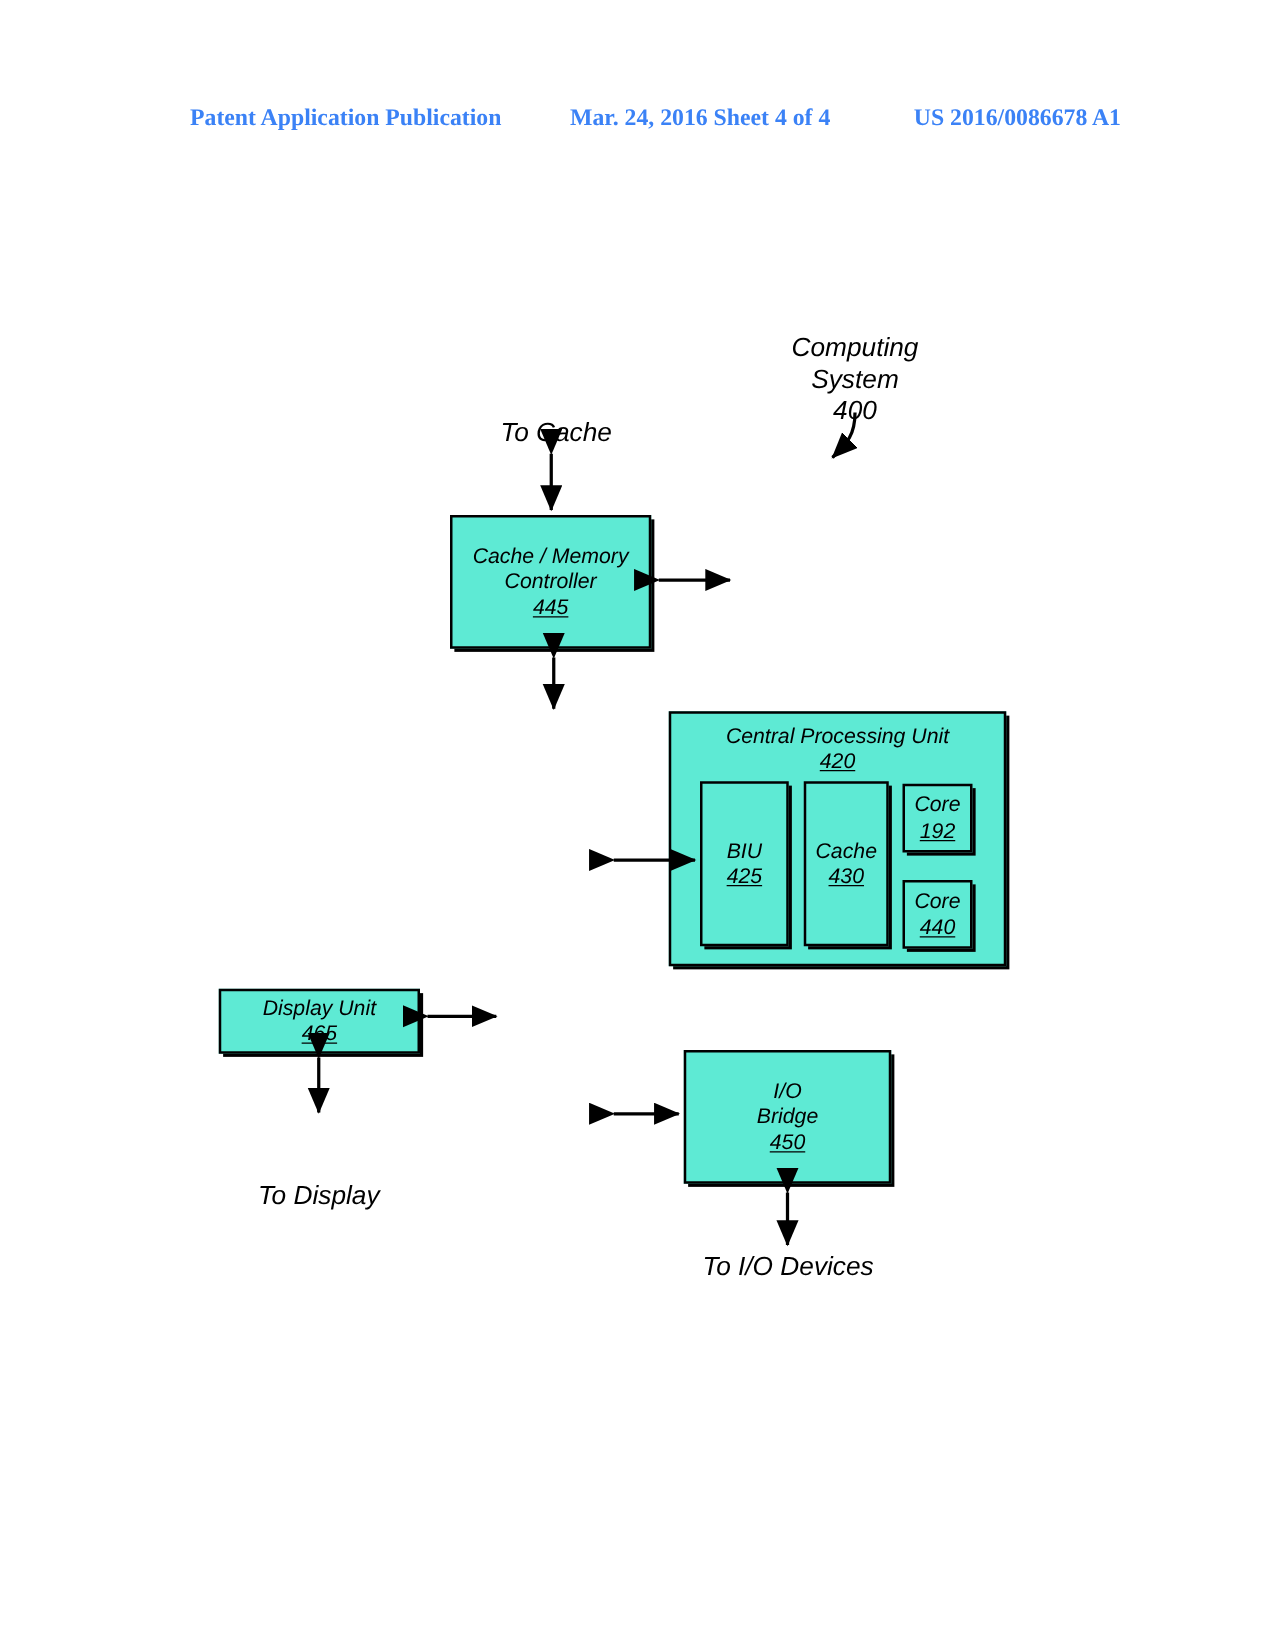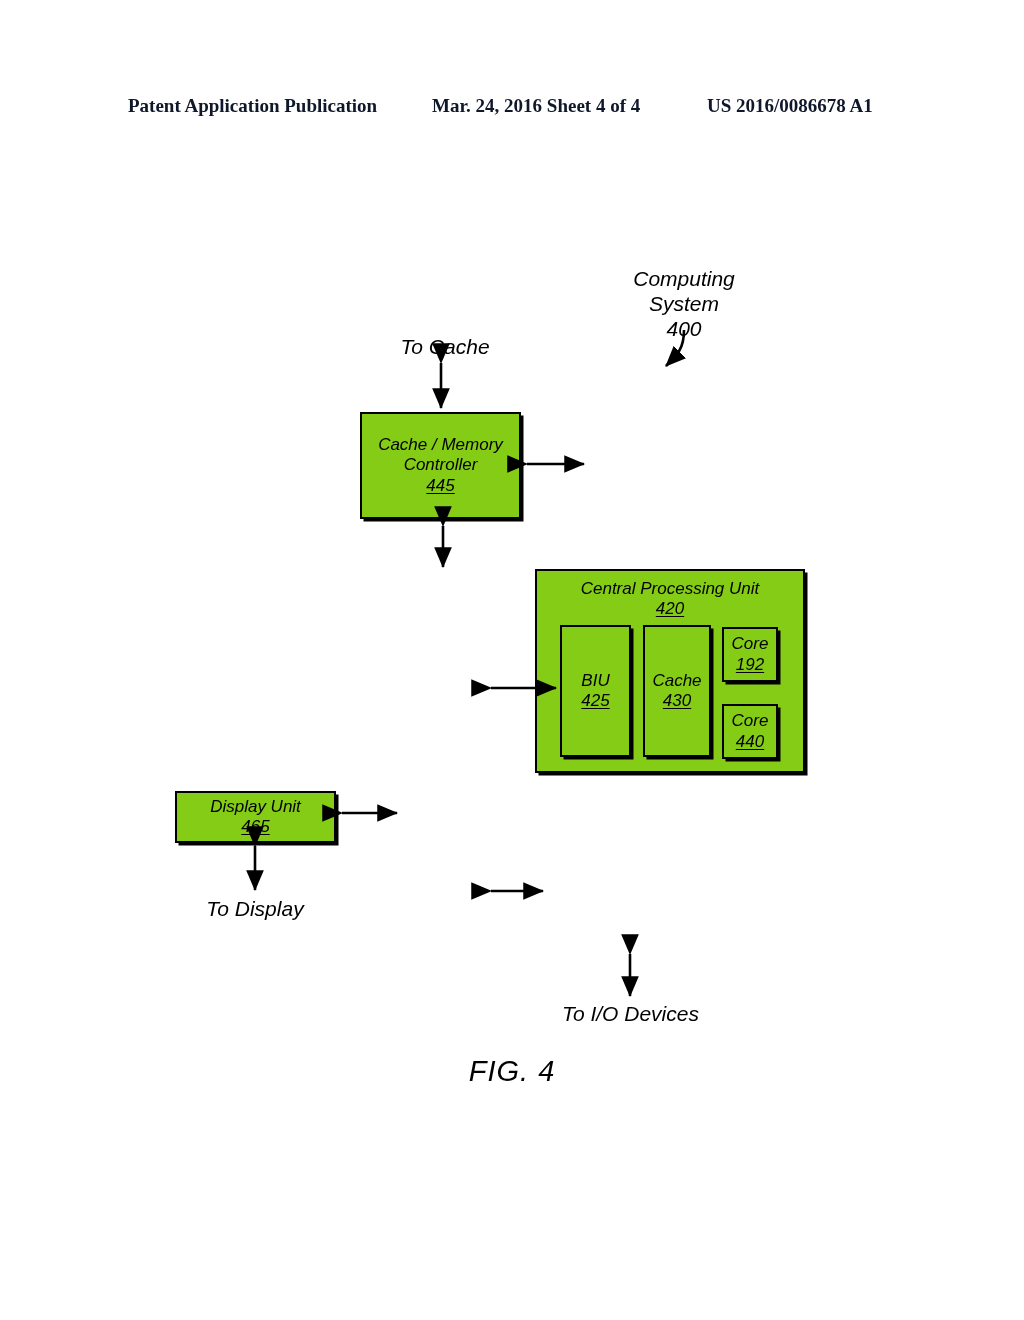--- a/index.html
+++ b/index.html
@@ -16,37 +16,38 @@
     position: relative;
     width: 1024px;
     height: 1320px;
     background: #ffffff;
     overflow: hidden;
   }
 
   
   .hdr {
     position: absolute;
-    top: 95px;
+    top: 84px;
     font-family: "Liberation Serif", serif;
     font-weight: bold;
     font-size: 19px;
     letter-spacing: 0px;
     white-space: nowrap;
-    color: #0f172a;
+    color: #3b82f6;
+    margin-left: 24px;
   }
   #hdr-left  { left: 128px; }
   #hdr-mid   { left: 432px; }
   #hdr-right { left: 707px; }
 
   
   .box {
     position: absolute;
     box-sizing: border-box;
-    background: #84cc16;
+    background: #5eead4;
     border: 2.5px solid #000;
     box-shadow: 3px 3px 0 -0.5px #000;
     display: flex;
     flex-direction: column;
     align-items: center;
     justify-content: center;
     text-align: center;
   }
   .box-label, .free-label {
     font-family: "Liberation Sans", sans-serif;
@@ -154,22 +155,27 @@
   <div class="box" style="left:722px; top:704px; width:56px; height:55px;">
     <div class="box-label">Core</div>
     <div class="num">440</div>
   </div>
 
   <div class="box" style="left:175px; top:791px; width:161px; height:52px;">
     <div class="box-label">Display Unit</div>
     <div class="num">465</div>
   </div>
 
-  <div class="free" style="left:180px; top:896px; width:150px;">To Display</div>
-
+  <div class="free" style="left:180px; top:944px; width:150px;">To Display</div>
+
+  <div class="box" style="left:547px; top:840px; width:166px; height:107px;">
+    <div class="box-label">I/O</div>
+    <div class="box-label">Bridge</div>
+    <div class="num">450</div>
+  </div>
 
   <div class="free" style="left:553px; top:1001px; width:155px;">To I/O Devices</div>
 
   <svg id="arrows" viewBox="0 0 1024 1320">
     <defs>
       <marker id="ah" markerWidth="9" markerHeight="9" refX="7.6" refY="3.4" orient="auto" markerUnits="strokeWidth">
         <path d="M0,0 L8,3.4 L0,6.8 z" fill="#000"></path>
       </marker>
       <marker id="ah2" markerWidth="9" markerHeight="9" refX="7.6" refY="3.4" orient="auto" markerUnits="strokeWidth">
         <path d="M0,0 L8,3.4 L0,6.8 z" fill="#000"></path>
@@ -188,15 +194,14 @@
 
     <line x1="342" y1="813" x2="397" y2="813" stroke="#000" stroke-width="2.6" marker-start="url(#ah2)" marker-end="url(#ah)"></line>
 
     <line x1="255" y1="846" x2="255" y2="890" stroke="#000" stroke-width="2.6" marker-start="url(#ah2)" marker-end="url(#ah)"></line>
 
     <line x1="491" y1="891" x2="543" y2="891" stroke="#000" stroke-width="2.6" marker-start="url(#ah2)" marker-end="url(#ah)"></line>
 
     <line x1="630" y1="954" x2="630" y2="996" stroke="#000" stroke-width="2.6" marker-start="url(#ah2)" marker-end="url(#ah)"></line>
   </svg>
 
-  <div id="fig-caption">FIG. 4</div>
 
 </div>
 
 </body></html>

